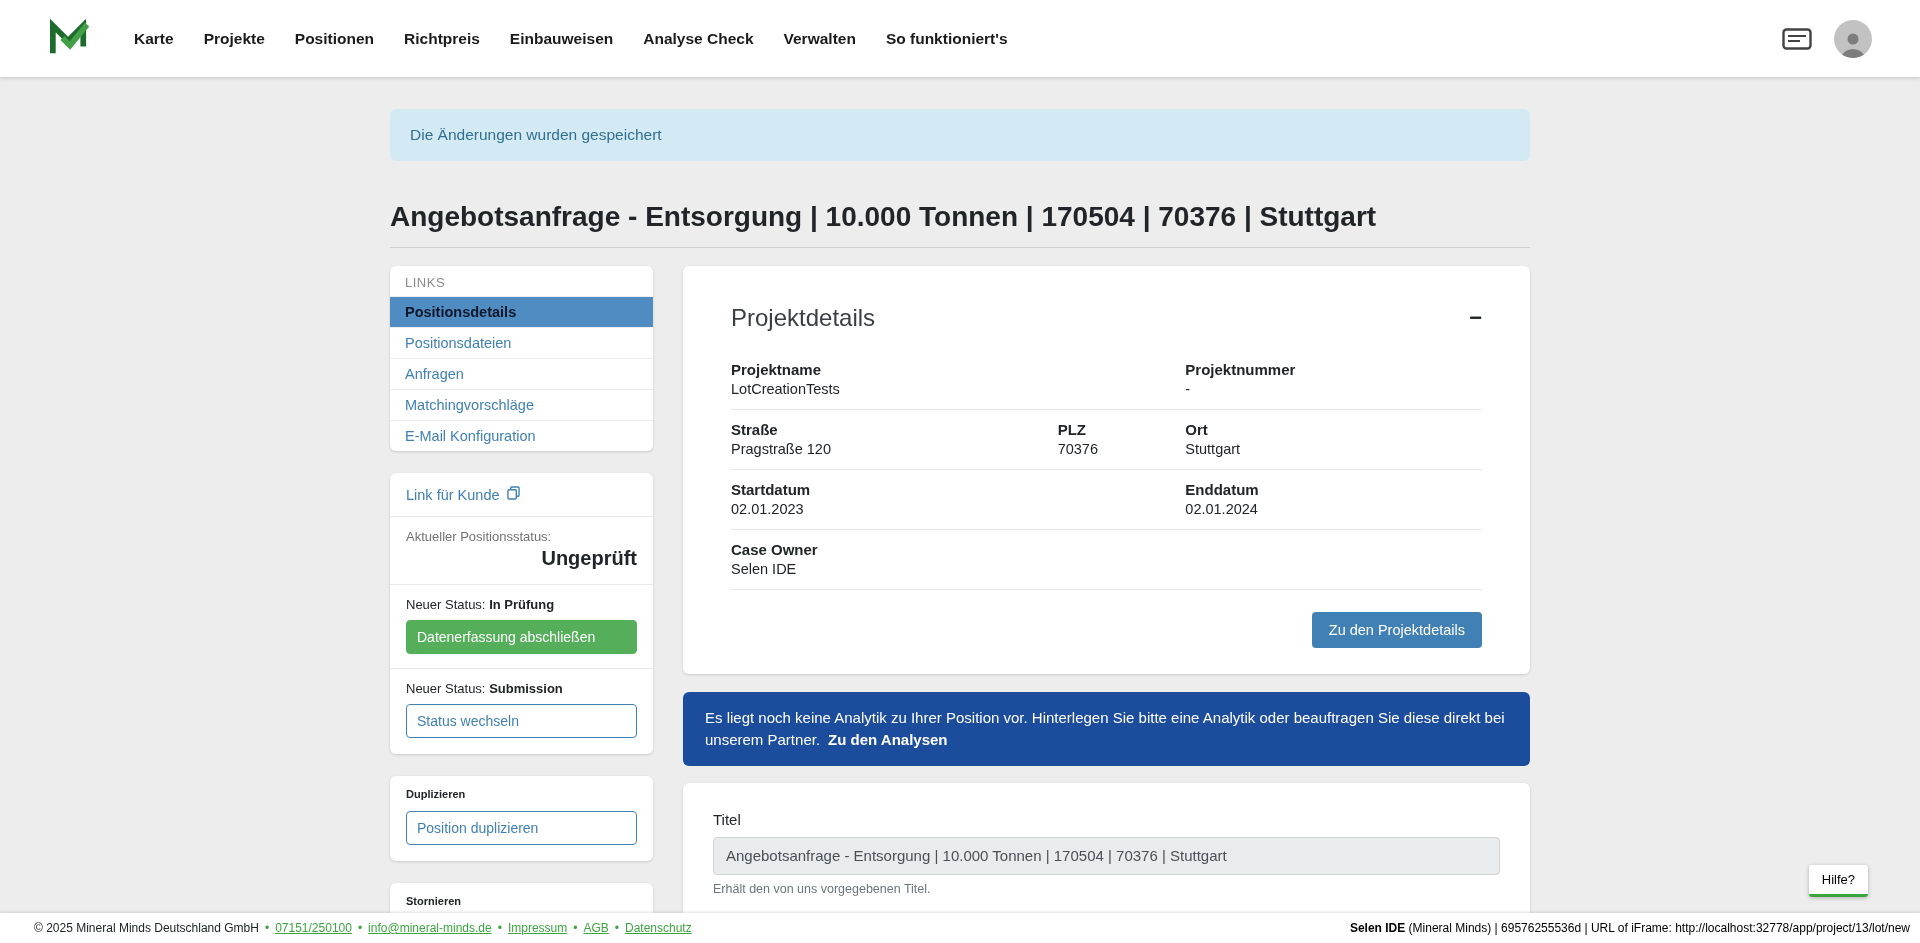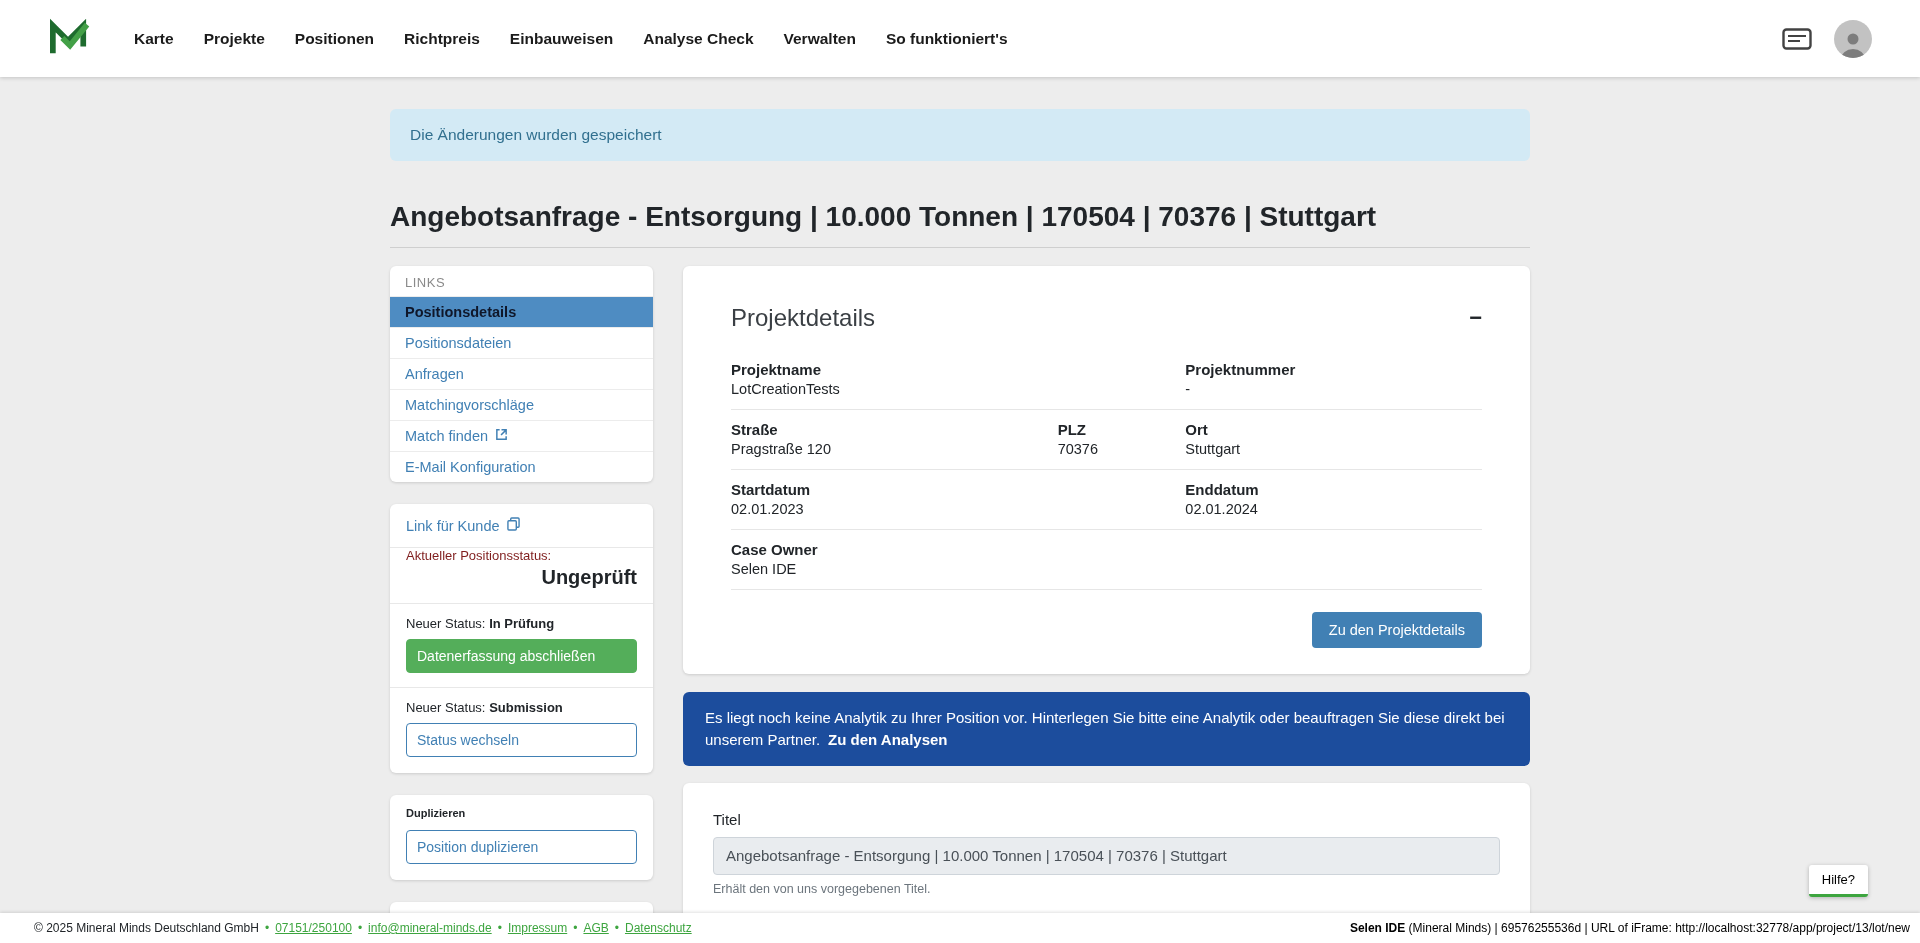--- a/index.html
+++ b/index.html
@@ -40,21 +40,21 @@
   .links-header { font-size:13px; letter-spacing:.5px; color:#8a8a8a; padding:9px 15px 6px; }
   .list-item {
     padding:7px 15px; font-size:14.5px; color:var(--primary,#4180b4);
     border-top:1px solid #ececec; cursor:pointer; display:flex; align-items:center; gap:7px;
   }
   .list-item.active { background:var(--active-item-bg,#4e8cc2); color:#0f172a; font-weight:700; }
   .status-card { padding:0 0 16px; }
   .pad { padding:0 16px; }
   .customer-link { color:var(--primary,#4180b4); font-size:14.5px; padding:13px 16px; display:flex; align-items:center; gap:7px; cursor:pointer; }
   .hr { border:none; border-top:1px solid #e8e8e8; margin:0; }
-  .status-label { font-size:13px; color:#7f1d1d; }
+  .status-label { font-size:13px; color:#737373; margin-top:12px; }
   .status-value { font-size:20px; font-weight:700; margin-top:3px; margin-bottom:14px;text-align:right; }
   .status-line { font-size:13px; margin:12px 0 8px; }
   .status-line b { font-size:13px; }
   .btn {
     display:block; width:100%; border-radius:4px; font-size:14px; padding:8px 10px;
     cursor:pointer; font-family:inherit; text-align:left; border:1px solid transparent;
   }
   .btn-success { background:var(--success,#54ae5a); color:#fff; border-color:var(--success,#54ae5a); margin-bottom:14px; }
   .btn-outline-primary { background:#fff; color:var(--primary,#4180b4); border:1.5px solid var(--primary,#4180b4); }
   .btn-outline-danger { background:#fff; color:var(--danger,#d9534f); border:1.5px solid var(--danger,#d9534f); }
@@ -160,29 +160,20 @@
 
     <div class="row">
 
       <aside class="sidebar">
         <div class="card">
           <div class="links-header">LINKS</div>
           <div class="list-item active">Positionsdetails</div>
           <div class="list-item">Positionsdateien</div>
           <div class="list-item">Anfragen</div>
           <div class="list-item">Matchingvorschläge</div>
-          <div class="list-item">
-            <span>Match finden</span>
-            <span>
-              <svg width="13" height="13" viewBox="0 0 14 14">
-                <path d="M5 2 H2 V12 H12 V9" fill="none" stroke="#4180b4" stroke-width="1.6"></path>
-                <path d="M7 2 H12 V7 M12 2 L6.5 7.5" fill="none" stroke="#4180b4" stroke-width="1.6"></path>
-              </svg>
-            </span>
-          </div>
           <div class="list-item">E-Mail Konfiguration</div>
         </div>
 
         <div class="card status-card">
           <div class="customer-link">
             <span>Link für Kunde</span>
             <span>
               <svg width="13" height="14" viewBox="0 0 14 15">
                 <rect x="4" y="1" width="9" height="10" rx="1" fill="none" stroke="#4180b4" stroke-width="1.5"></rect>
                 <rect x="1" y="4" width="9" height="10" rx="1" fill="#fff" stroke="#4180b4" stroke-width="1.5"></rect>

